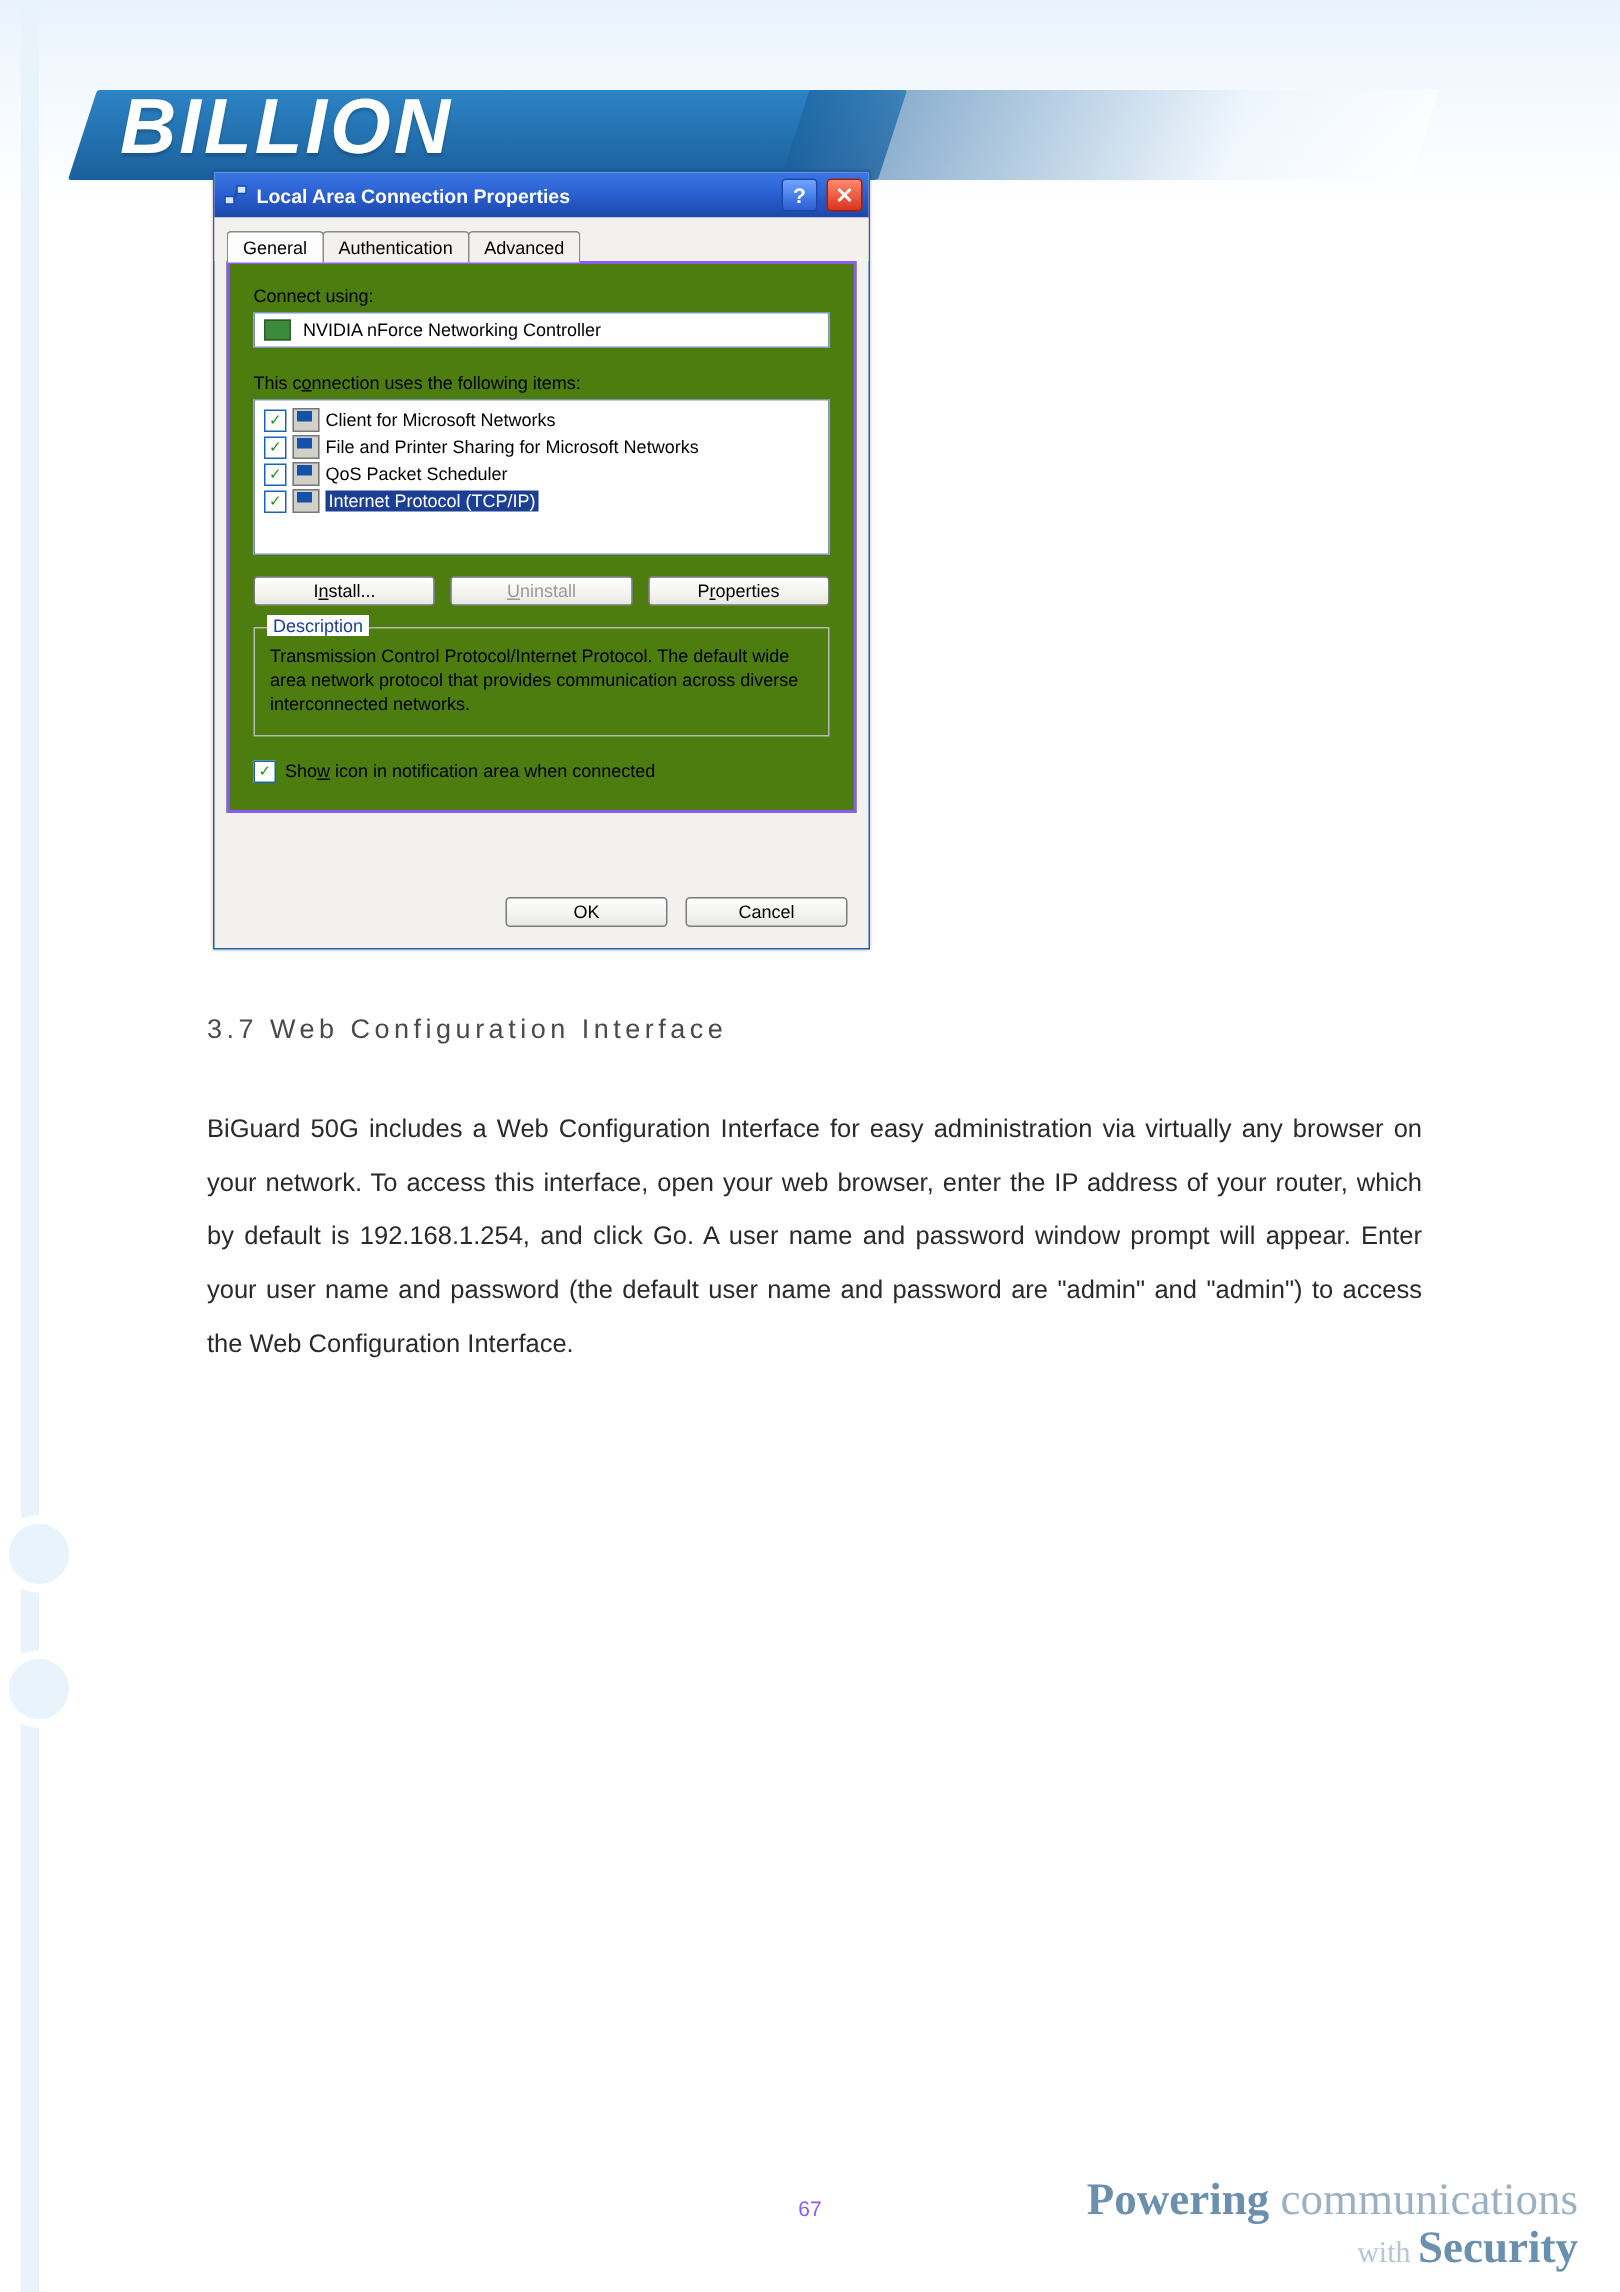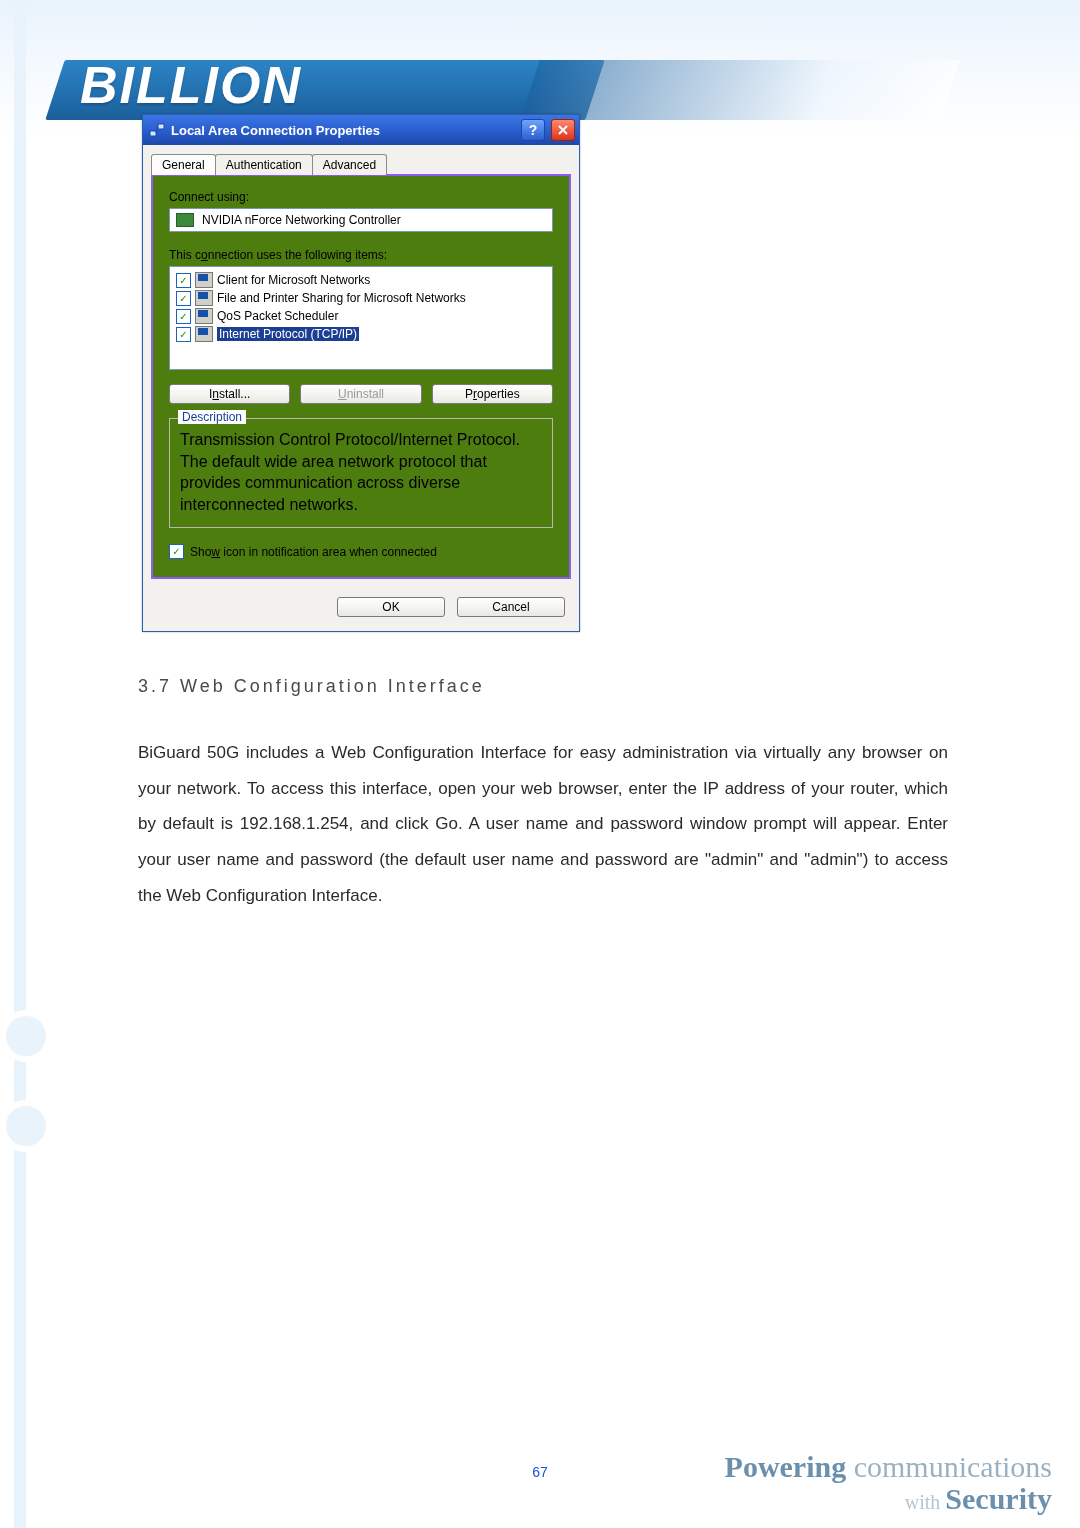--- a/index.html
+++ b/index.html
@@ -227,21 +227,21 @@
   }
   .groupbox .legend {
     position:absolute;
     top:-9px; left:8px;
     background:#fdfdfd;
     padding:0 4px;
     font-size:12px;
     color:#1c3f94;
   }
   .desc-text {
-    font-size:16px;
+    font-size:12px;
     line-height:1.35;
   }
   .show-icon-row {
     margin-top:16px;
     display:flex;
     align-items:center;
     gap:6px;
     font-size:12px;
   }
   .chkbox {
@@ -251,21 +251,21 @@
     display:flex;align-items:center;justify-content:center;
     font-size:10px;
     color:#1a8f1a;
   }
   .dialog-footer {
     display:flex;
     justify-content:flex-end;
     gap:12px;
     padding:10px 14px 14px 14px;
   }
-  .dialog-footer .btn { min-width:86px; }
+  .dialog-footer .btn { min-width:86px;margin-top:38px; }
 
   
   .ul { text-decoration:underline; }
 
   
   .doc-section {
     position:absolute;
     top:676px;
     left:138px;
     width:810px;
@@ -284,21 +284,21 @@
     color:#2a2a2a;
     text-align:justify;
   }
 
   .page-number {
     position:absolute;
     bottom:48px;
     left:0; right:0;
     text-align:center;
     font-size:14px;
-    color:#1d4ed8;
+    color:#8b5cf6;
   }
   .footer-brand {
     position:absolute;
     bottom:14px;
     right:28px;
     text-align:right;
     font-family: Georgia, 'Times New Roman', serif;
     color:#9bb1c2;
     line-height:1.05;
   }

